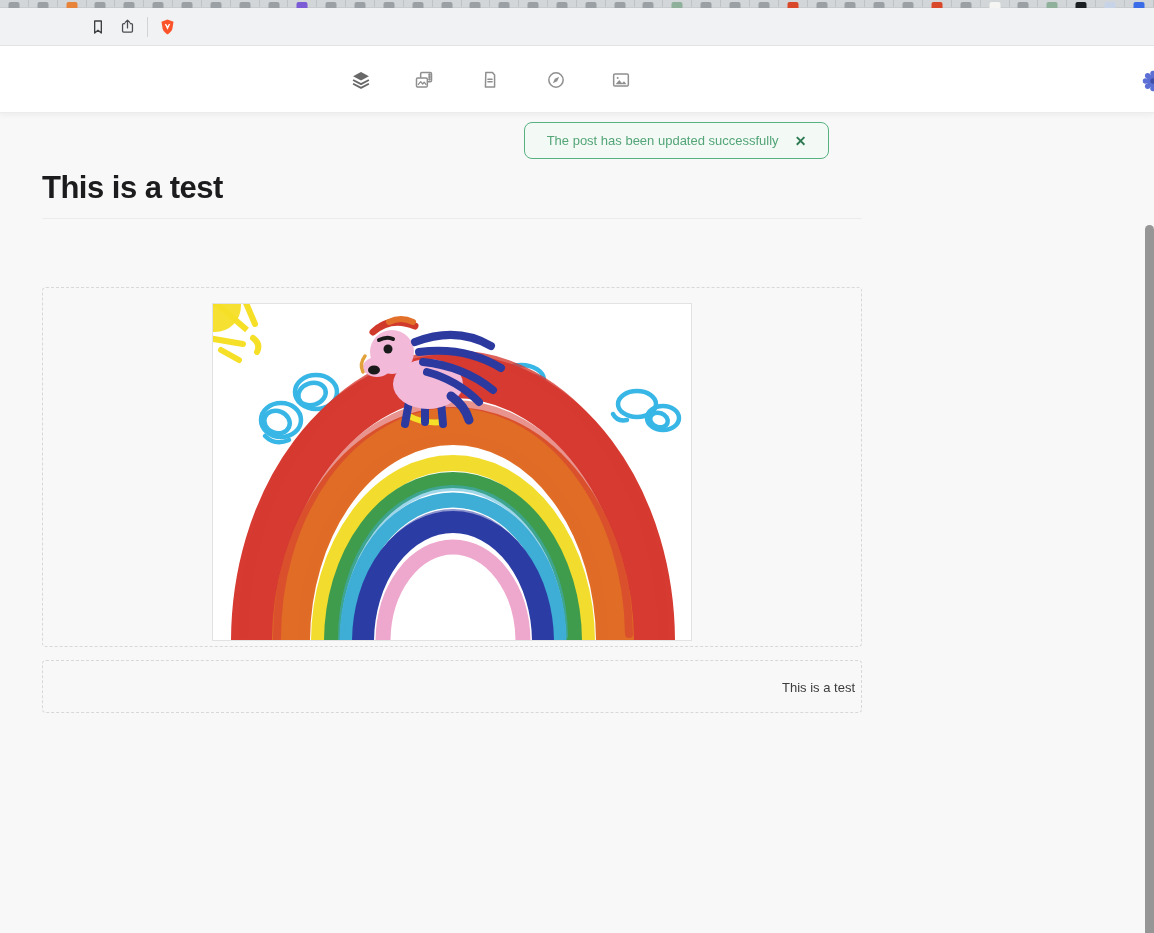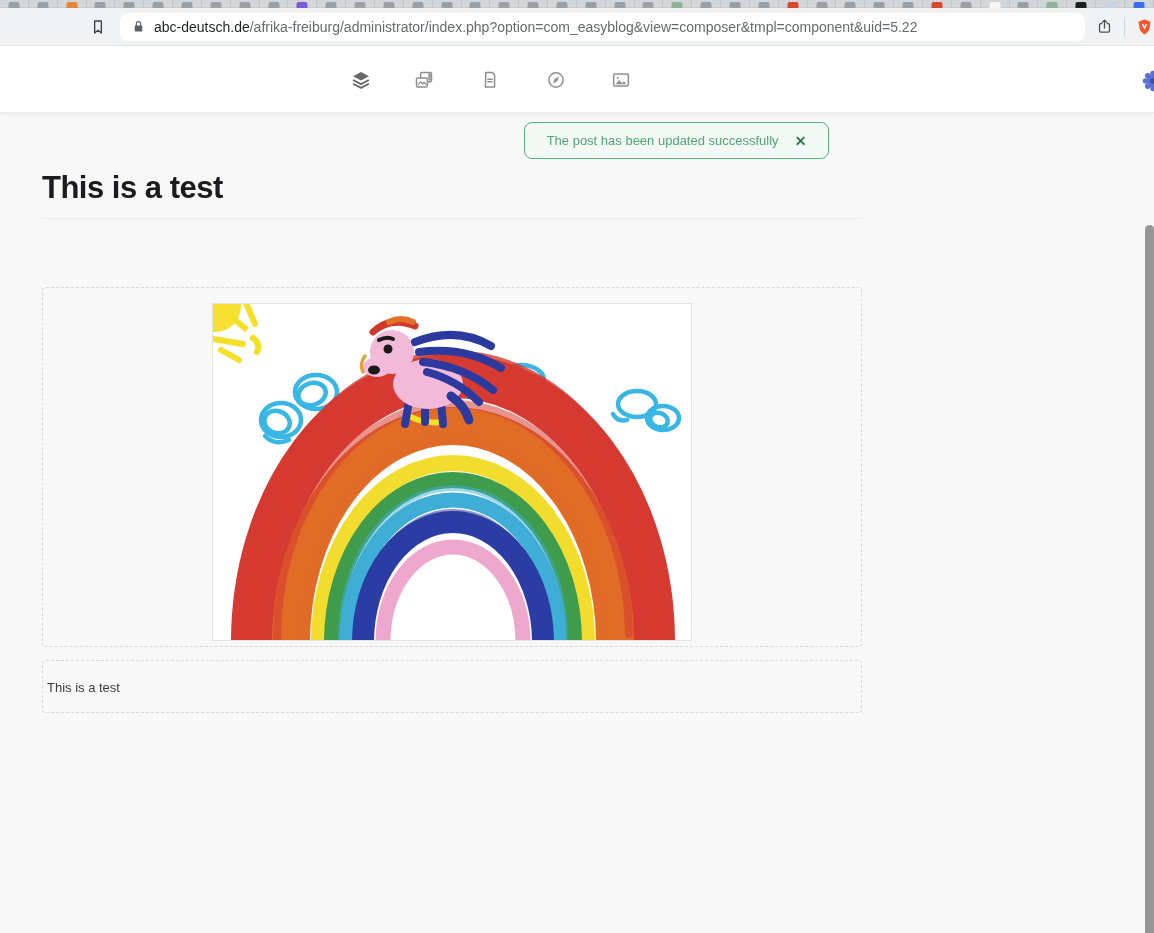--- a/index.html
+++ b/index.html
@@ -30,21 +30,21 @@
   .divider{width:1px;height:20px;background:#d2d3d4;margin:0 9px;}
   .brave-btn{width:20px;height:20px;display:flex;align-items:center;justify-content:center;cursor:pointer;}
 
   
   .appheader{height:66px;background:#fff;position:relative;
     box-shadow:0 1px 0 #ececec,0 3px 6px rgba(0,0,0,.05);z-index:5;overflow:hidden;}
   .tool-icon{position:absolute;top:24px;width:20px;height:20px;cursor:pointer;}
   .partial-gear{position:absolute;top:24px;right:-10px;width:22px;height:22px;}
 
   
-  .main{position:relative;height:821px;background:var(--bg-page);}
+  .main{position:relative;height:821px;background:var(--bg-page);text-align:right;}
 
   .alert{position:absolute;left:524px;top:10px;width:305px;height:37px;
     background:var(--alert-bg);border:1px solid var(--accent-green);border-radius:8px;
     display:flex;align-items:center;justify-content:center;}
   .alert .msg{font-size:13px;color:var(--alert-text);}
   .alert .close{margin-left:16px;font-size:14px;font-weight:bold;color:var(--alert-close);cursor:pointer;line-height:1;}
 
   .post-title{position:absolute;left:42px;top:58px;font-size:31px;font-weight:700;
     color:#1c1c1e;letter-spacing:-.5px;cursor:text;}
   .title-rule{position:absolute;left:42px;top:106px;width:820px;height:1px;background:#ececec;}
@@ -191,28 +191,20 @@
     <div class="tab">
       <span class="fav" style="background: rgb(59, 109, 232);"></span>
     </div>
   </div>
 
 <div class="urlbar">
   <div class="bookmark-btn">
     <svg width="16" height="16" viewBox="0 0 24 24" fill="none" stroke="#3c4043" stroke-width="2" stroke-linejoin="round">
       <path d="M7 3h10v18l-5-4.2L7 21z"></path>
     </svg>
-  </div>
-  <div class="urlfield">
-    <span class="lock">
-      <svg width="13" height="13" viewBox="0 0 24 24" fill="#5f6368">
-        <path d="M7 10V7a5 5 0 0 1 10 0v3h1a1 1 0 0 1 1 1v9a1 1 0 0 1-1 1H6a1 1 0 0 1-1-1v-9a1 1 0 0 1 1-1h1zm2 0h6V7a3 3 0 0 0-6 0v3z"></path>
-      </svg>
-    </span>
-    <span class="urltext"><span class="domain">abc-deutsch.de</span><span class="path">/afrika-freiburg/administrator/index.php?option=com_easyblog&amp;view=composer&amp;tmpl=component&amp;uid=5.22</span></span>
   </div>
   <div class="url-right">
     <div class="share-btn">
       <svg width="17" height="17" viewBox="0 0 24 24" fill="none" stroke="#4a4d51" stroke-width="1.8" stroke-linecap="round" stroke-linejoin="round">
         <path d="M8 8H6.5A1.5 1.5 0 0 0 5 9.5v9A1.5 1.5 0 0 0 6.5 20h11a1.5 1.5 0 0 0 1.5-1.5v-9A1.5 1.5 0 0 0 17.5 8H16"></path>
         <path d="M12 14V3.5M8.8 6.2 12 3l3.2 3.2"></path>
       </svg>
     </div>
     <div class="divider"></div>
     <div class="brave-btn">

